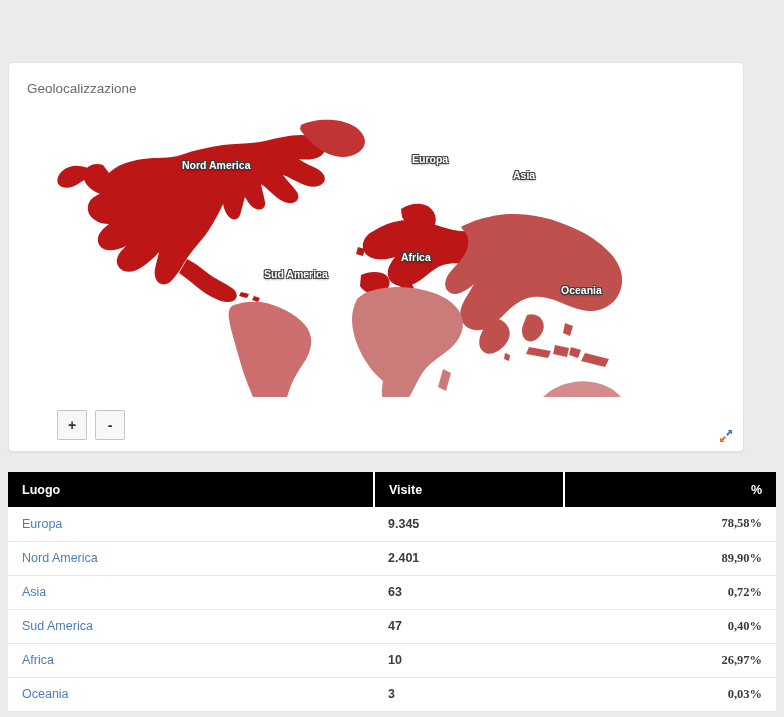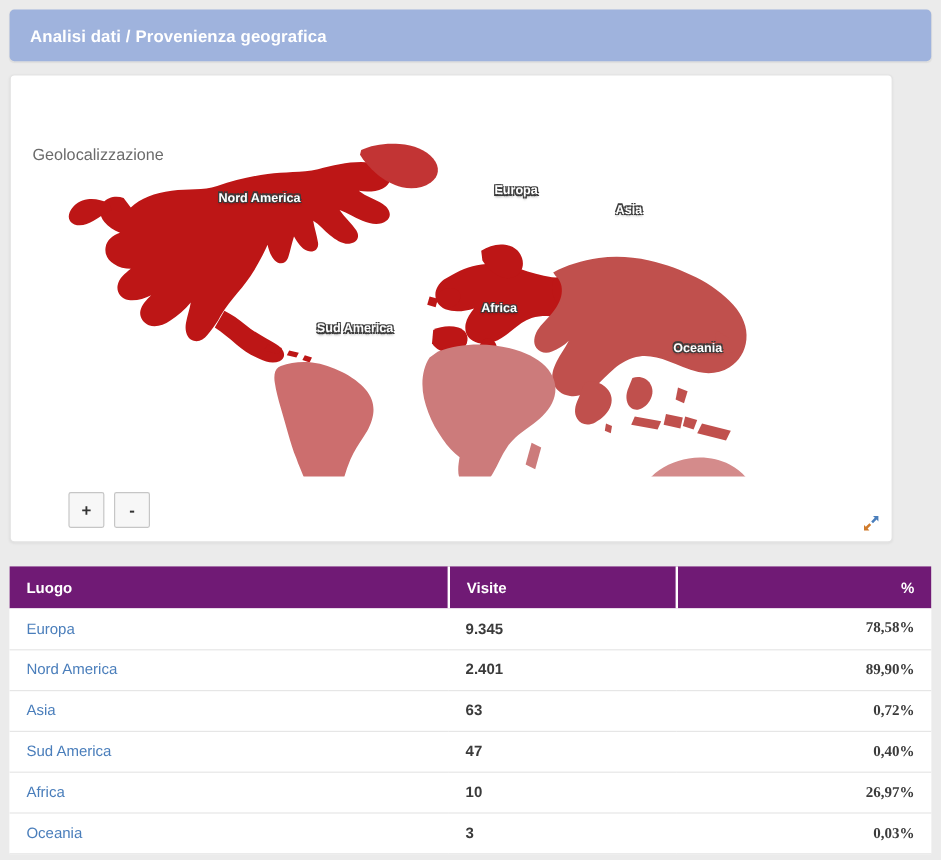--- a/index.html
+++ b/index.html
@@ -41,21 +41,20 @@
     border-radius: 4px;
     box-shadow: 0 1px 2px rgba(0,0,0,0.05);
     overflow: hidden;
   }
   .map-card-title {
     position: absolute;
     left: 18px; top: 18px;
     font-size: 13.5px;
     color: #6b6b6b;
     font-weight: normal;
-    margin-top: 40px;
   }
   .map-wrap {
     position: absolute;
     left: 0; top: 34px;
     width: 736px; height: 300px;
   }
   .map-svg { display: block; width: 736px; height: 300px; }
 
   
   .map-label {
@@ -106,21 +105,21 @@
     left: 8px; top: 472px;
     width: 768px;
   }
   table.geo-table {
     width: 768px;
     border-collapse: collapse;
     background: #ffffff;
     table-layout: fixed;
   }
   table.geo-table thead th {
-    background: #701a75;
+    background: #000000;
     color: #ffffff;
     font-size: 12.5px;
     font-weight: bold;
     height: 35px;
     padding: 0 14px;
     border-right: 2px solid #ffffff;
     vertical-align: middle;
   }
   table.geo-table thead th:last-child { border-right: none; }
   th.col-luogo  { text-align: left;  width: 366px; }
@@ -138,23 +137,20 @@
   td.cell-luogo  { text-align: left;  color: #4a7ebb; }
   td.cell-visite { text-align: left; color: #3b3b3b; font-weight: bold; }
   td.cell-perc   { text-align: right; color: #3b3b3b; font-weight: bold; font-family: Liberation Serif, serif; }
   td.cell-luogo .place-link { color: #4a7ebb; text-decoration: none; cursor: pointer; }
 </style>
 </head>
 <body>
 
 <div class="page">
 
-  <div class="breadcrumb-bar">
-    <span class="breadcrumb-text">Analisi dati / Provenienza geografica</span>
-  </div>
 
   <div class="map-card">
 
     <div class="map-card-title">Geolocalizzazione</div>
 
     <div class="map-wrap">
       <svg class="map-svg" viewBox="0 0 736 300" xmlns="http://www.w3.org/2000/svg">
         <g>
 
           <path fill="#bd1616" d="

